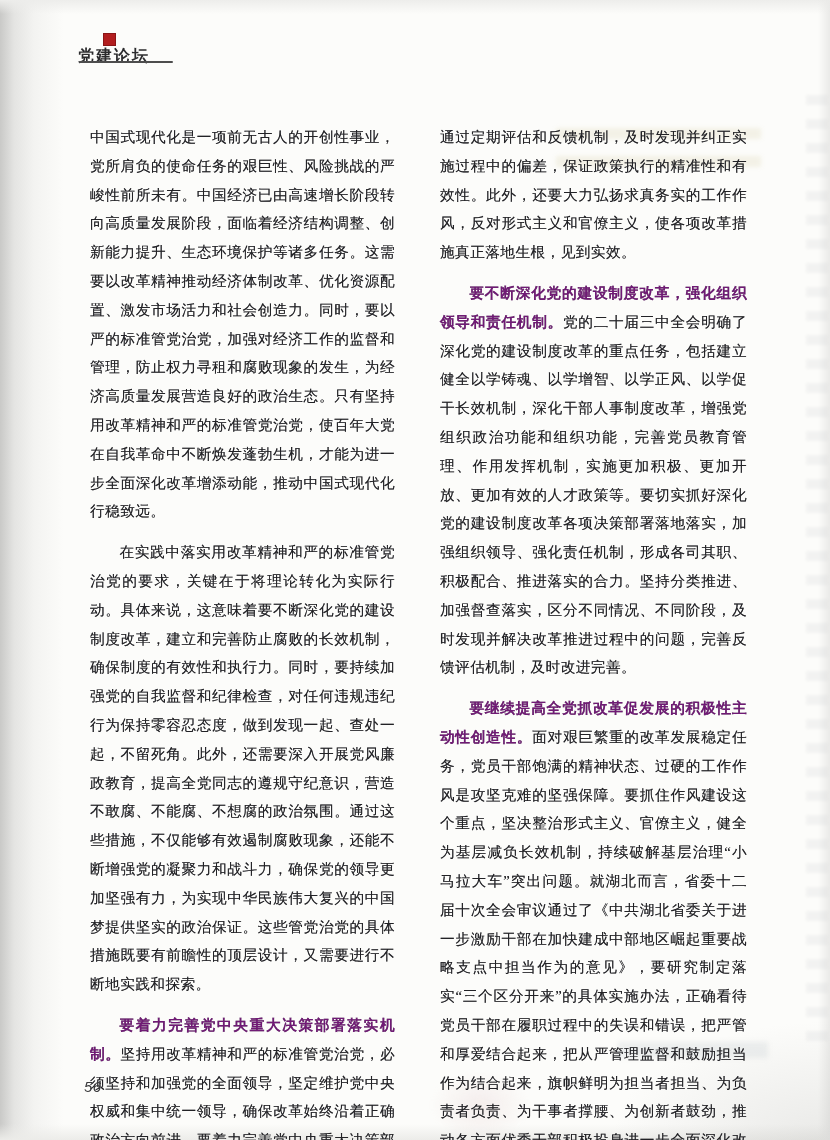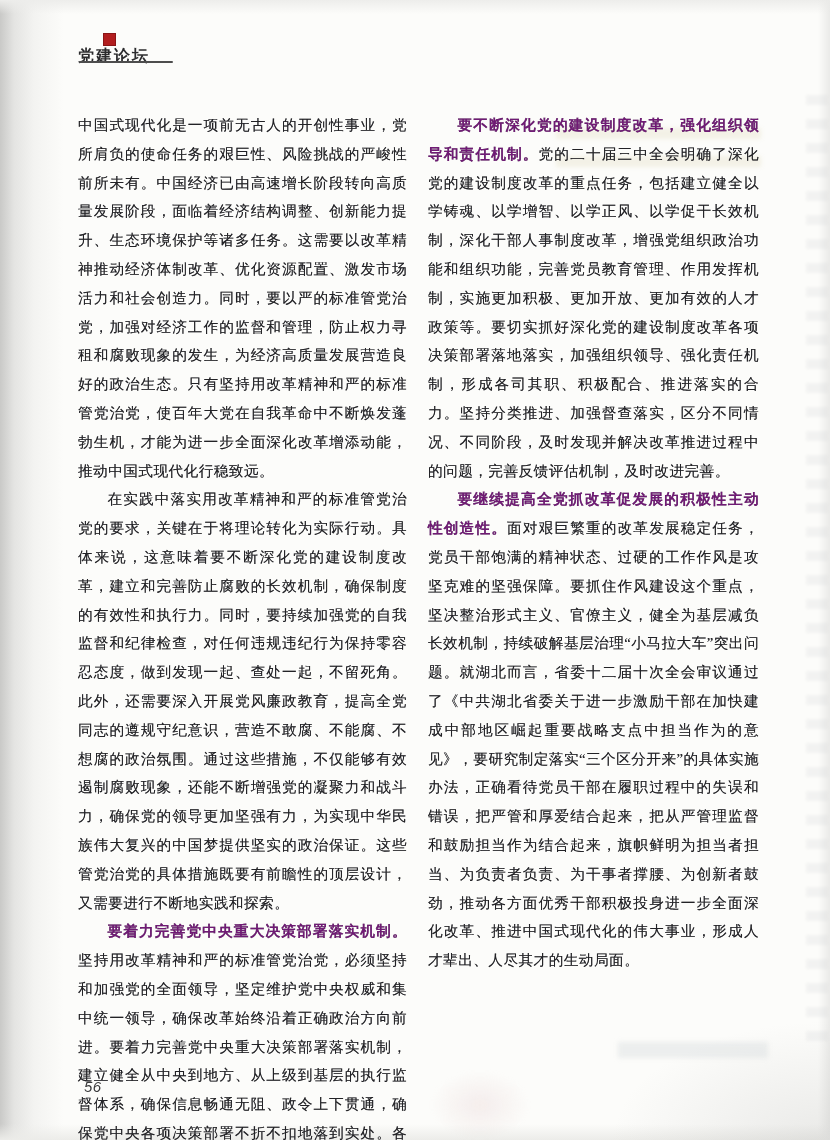--- a/index.html
+++ b/index.html
@@ -102,21 +102,21 @@
     position: absolute; top: 111px;
     text-align: justify;
     font-size: 14.7px;
     line-height: 28.8px;
     letter-spacing: 0.4px;
     color: #222226;
     text-shadow: 0 0 0.4px rgba(30,30,34,0.55);
   }
   .column-left  { left: 78px;  width: 329px; }
   .column-right { left: 428px; width: 331px; }
-  .column p { margin: 0; }
+  .column p { margin: 12px; }
   .column p.indent { text-indent: 2em; }
   .lead { font-weight: bold; color: #701a75; }
   
   .page-number {
     position: absolute; left: 84px; top: 1078px;
     font-family: "Liberation Sans", "DejaVu Sans", sans-serif;
     font-size: 15px;
     color: #3a3a3c;
     letter-spacing: 0.5px;
     font-style: italic;
@@ -143,20 +143,21 @@
   </div>
   <div class="header-underline"></div>
 
   <div class="column column-left">
     <p><span>中国式现代化是一项前无古人的开创性事业，党所肩负的使命任务的艰巨性、风险挑战的严峻性前所未有。中国经济已由高速增长阶段转向高质量发展阶段，面临着经济结构调整、创新能力提升、生态环境保护等诸多任务。这需要以改革精神推动经济体制改革、优化资源配置、激发市场活力和社会创造力。同时，要以严的标准管党治党，加强对经济工作的监督和管理，防止权力寻租和腐败现象的发生，为经济高质量发展营造良好的政治生态。只有坚持用改革精神和严的标准管党治党，使百年大党在自我革命中不断焕发蓬勃生机，才能为进一步全面深化改革增添动能，推动中国式现代化行稳致远。</span></p>
     <p class="indent"><span>在实践中落实用改革精神和严的标准管党治党的要求，关键在于将理论转化为实际行动。具体来说，这意味着要不断深化党的建设制度改革，建立和完善防止腐败的长效机制，确保制度的有效性和执行力。同时，要持续加强党的自我监督和纪律检查，对任何违规违纪行为保持零容忍态度，做到发现一起、查处一起，不留死角。此外，还需要深入开展党风廉政教育，提高全党同志的遵规守纪意识，营造不敢腐、不能腐、不想腐的政治氛围。通过这些措施，不仅能够有效遏制腐败现象，还能不断增强党的凝聚力和战斗力，确保党的领导更加坚强有力，为实现中华民族伟大复兴的中国梦提供坚实的政治保证。这些管党治党的具体措施既要有前瞻性的顶层设计，又需要进行不断地实践和探索。</span></p>
     <p class="indent"><span class="lead">要着力完善党中央重大决策部署落实机制。</span><span>坚持用改革精神和严的标准管党治党，必须坚持和加强党的全面领导，坚定维护党中央权威和集中统一领导，确保改革始终沿着正确政治方向前进。要着力完善党中央重大决策部署落实机制，建立健全从中央到地方、从上级到基层的执行监督体系，确保信息畅通无阻、政令上下贯通，确保党中央各项决策部署不折不扣地落到实处。各级党组织和全体党员应当增强“四个意识”、坚定“四个自信”、做到“两个维护”，自觉把党中央的各项决策转化为实际行动，确保不折不扣地贯彻落实到位。同时，</span></p>
   </div>
 
   <div class="column column-right">
+    <p><span>通过定期评估和反馈机制，及时发现并纠正实施过程中的偏差，保证政策执行的精准性和有效性。此外，还要大力弘扬求真务实的工作作风，反对形式主义和官僚主义，使各项改革措施真正落地生根，见到实效。</span></p>
     <p class="indent"><span class="lead">要不断深化党的建设制度改革，强化组织领导和责任机制。</span><span>党的二十届三中全会明确了深化党的建设制度改革的重点任务，包括建立健全以学铸魂、以学增智、以学正风、以学促干长效机制，深化干部人事制度改革，增强党组织政治功能和组织功能，完善党员教育管理、作用发挥机制，实施更加积极、更加开放、更加有效的人才政策等。要切实抓好深化党的建设制度改革各项决策部署落地落实，加强组织领导、强化责任机制，形成各司其职、积极配合、推进落实的合力。坚持分类推进、加强督查落实，区分不同情况、不同阶段，及时发现并解决改革推进过程中的问题，完善反馈评估机制，及时改进完善。</span></p>
     <p class="indent"><span class="lead">要继续提高全党抓改革促发展的积极性主动性创造性。</span><span>面对艰巨繁重的改革发展稳定任务，党员干部饱满的精神状态、过硬的工作作风是攻坚克难的坚强保障。要抓住作风建设这个重点，坚决整治形式主义、官僚主义，健全为基层减负长效机制，持续破解基层治理“小马拉大车”突出问题。就湖北而言，省委十二届十次全会审议通过了《中共湖北省委关于进一步激励干部在加快建成中部地区崛起重要战略支点中担当作为的意见》，要研究制定落实“三个区分开来”的具体实施办法，正确看待党员干部在履职过程中的失误和错误，把严管和厚爱结合起来，把从严管理监督和鼓励担当作为结合起来，旗帜鲜明为担当者担当、为负责者负责、为干事者撑腰、为创新者鼓劲，推动各方面优秀干部积极投身进一步全面深化改革、推进中国式现代化的伟大事业，形成人才辈出、人尽其才的生动局面。</span></p>
 
   </div>
 
   <div class="page-number">56</div>
 
 </div>
 
 </body></html>

